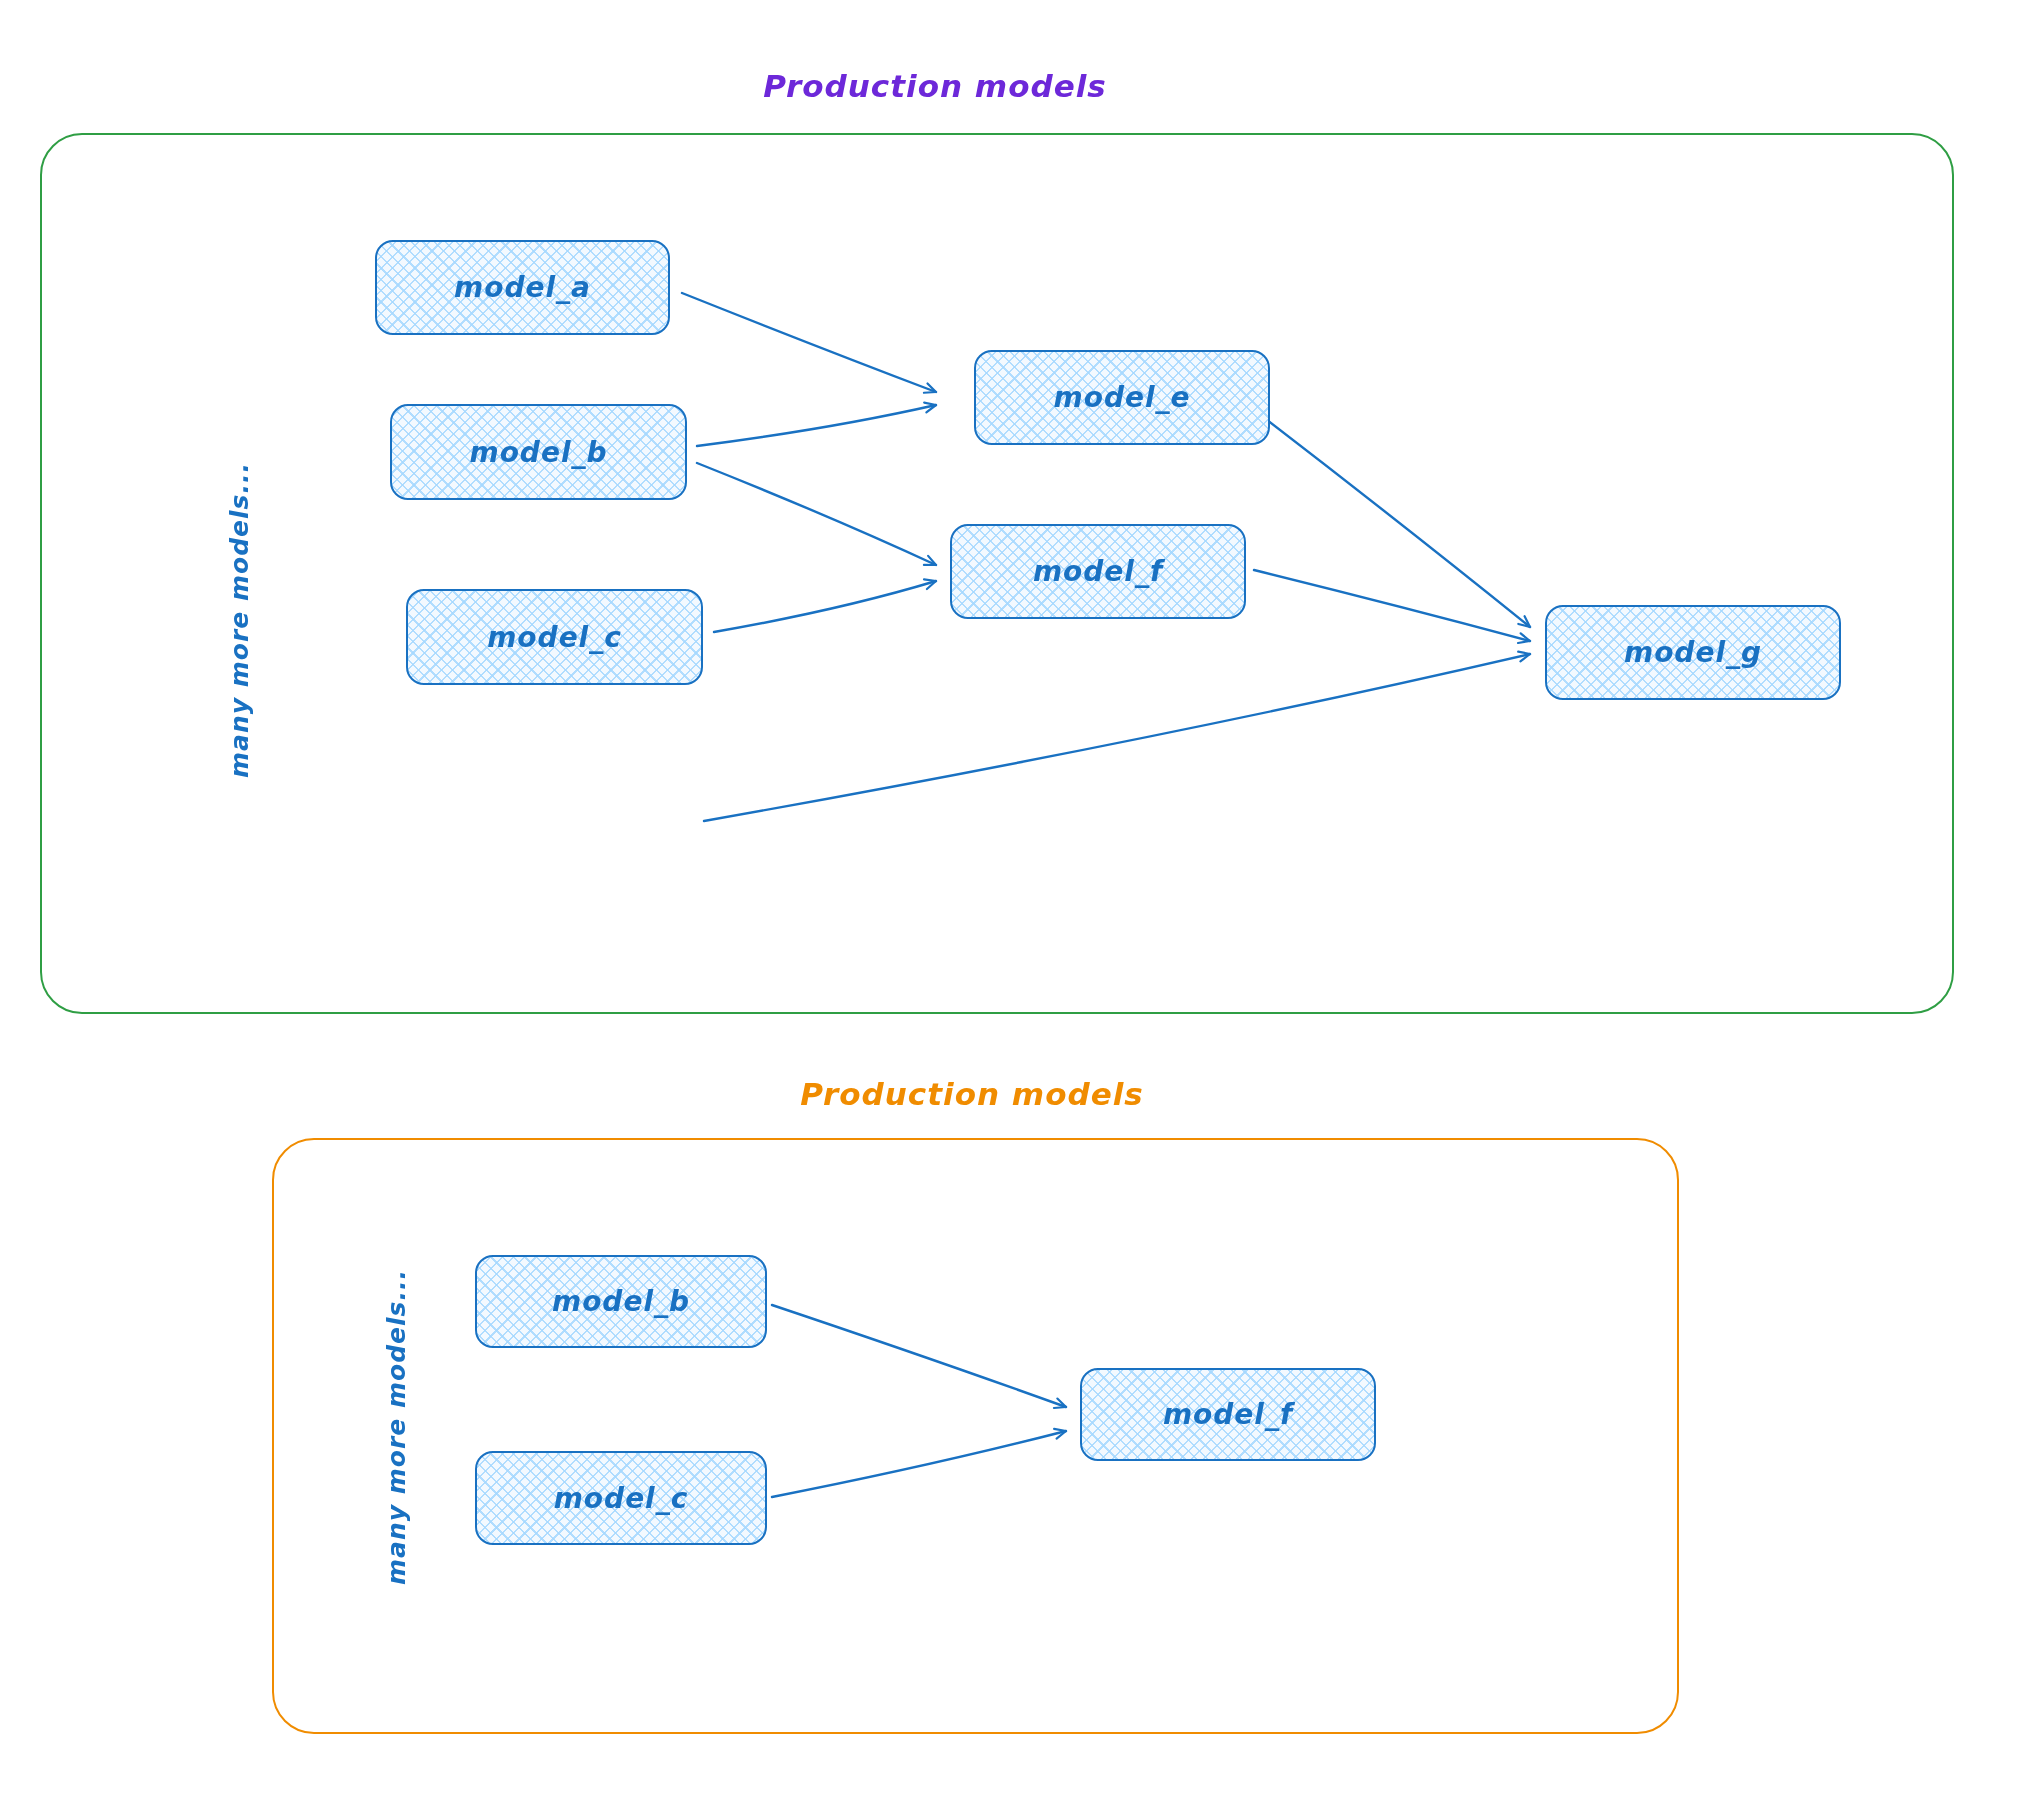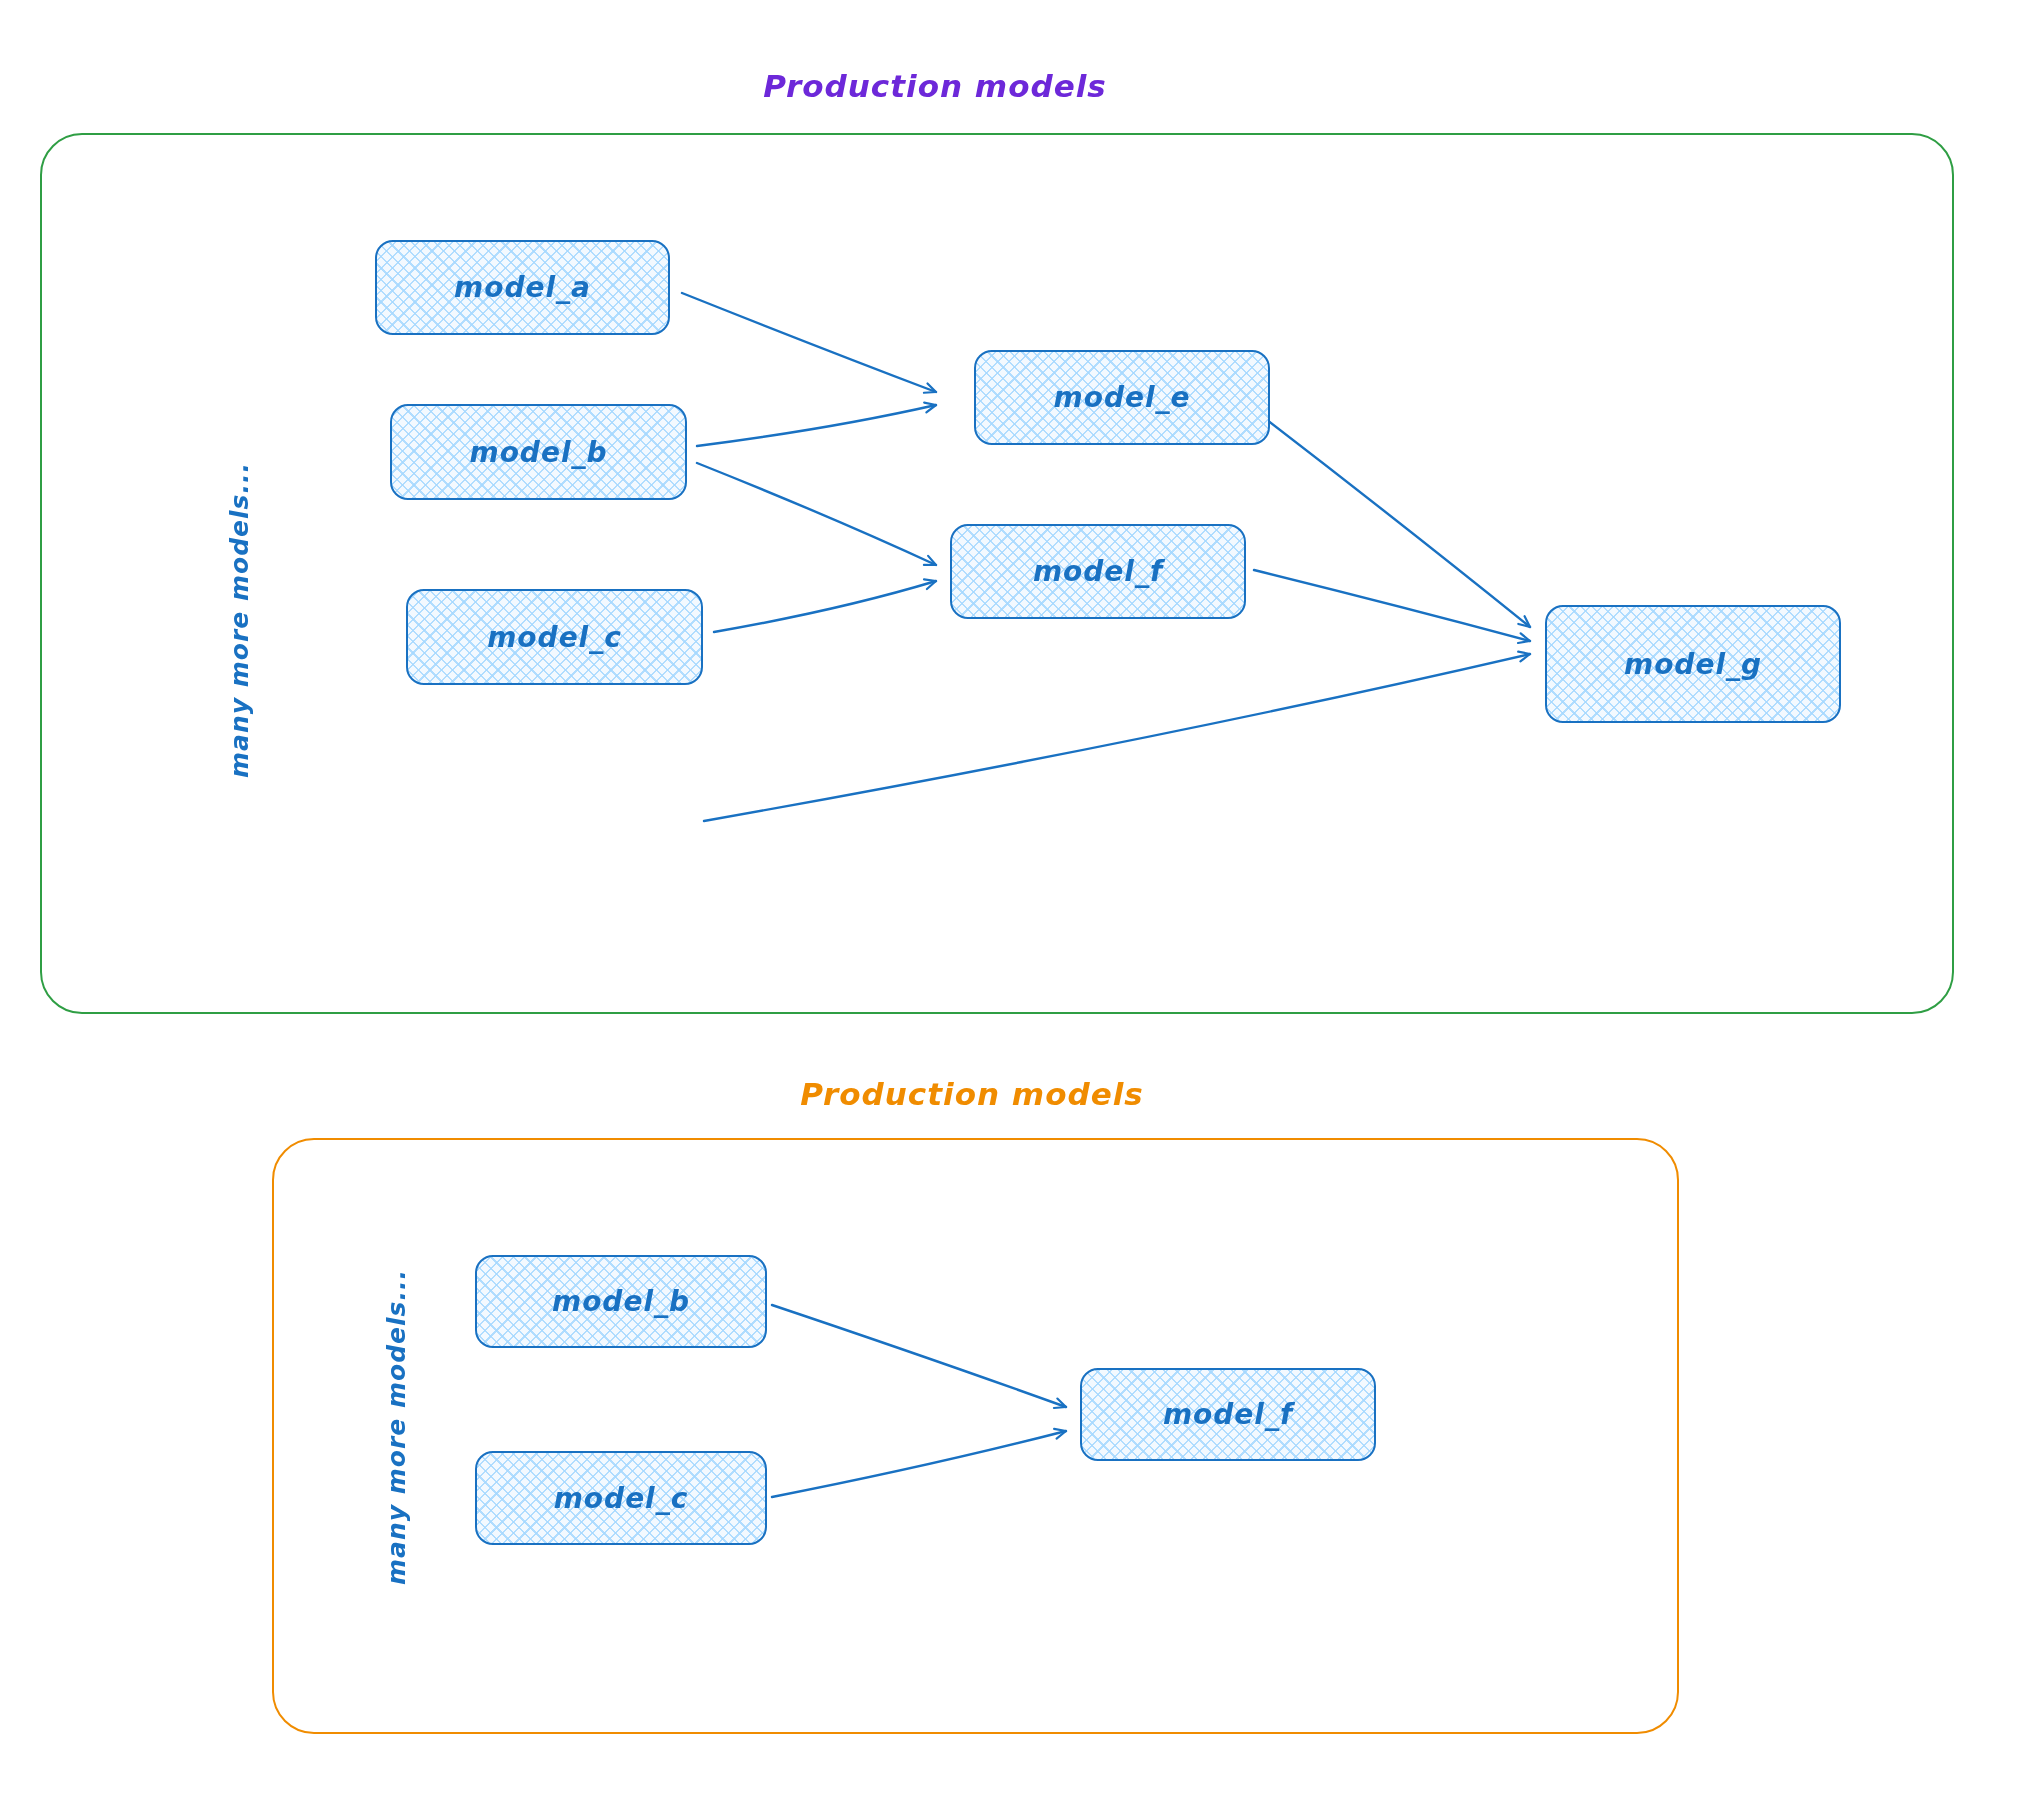--- a/index.html
+++ b/index.html
@@ -132,21 +132,21 @@
 
 
   <div class="node" style="left:974px; top:350px; width:296px; height:95px">
     <span class="node-label">model_e</span>
   </div>
 
   <div class="node" style="left:950px; top:524px; width:296px; height:95px">
     <span class="node-label">model_f</span>
   </div>
 
-  <div class="node" style="left:1545px; top:605px; width:296px; height:118px">
+  <div class="node" style="left:1545px; top:605px; width:296px; height:95px">
     <span class="node-label">model_g</span>
   </div>
 
   <div class="side-note note-prod">many more models...</div>
 
   <div class="node" style="left:475px; top:1255px; width:292px; height:93px">
     <span class="node-label">model_b</span>
   </div>
 
   <div class="node" style="left:475px; top:1451px; width:292px; height:94px">

